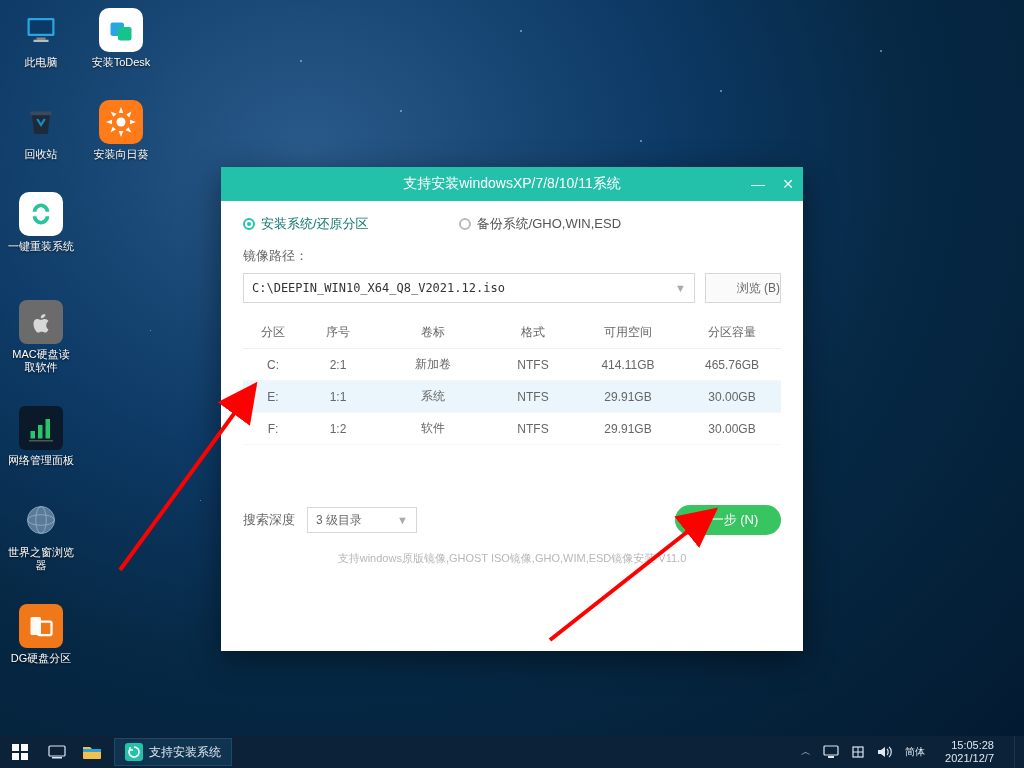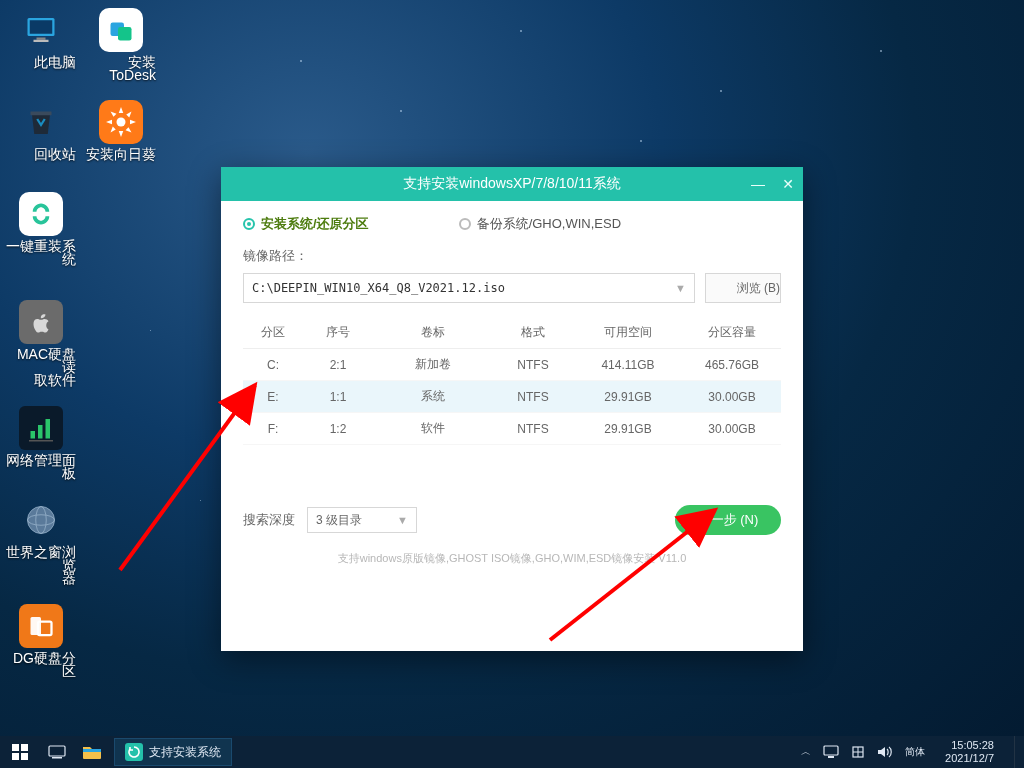--- a/index.html
+++ b/index.html
@@ -6,21 +6,21 @@
     html, body { width: 1024px; height: 768px; overflow: hidden; }
 
     .desktop {
       position: relative;
       width: 1024px; height: 768px;
       background: radial-gradient(ellipse at 30% 20%, #2a5a8a 0%, #0d3a66 35%, #062844 60%, #031a30 100%);
     }
     .star { position: absolute; width: 2px; height: 2px; background: #cfe8ff; border-radius: 50%; opacity: .6; }
 
     
-    .dicon { position: absolute; width: 70px; text-align: right; color: #fff; font-size: 14px; cursor: pointer; }
+    .dicon { position: absolute; width: 70px; text-align: center; color: #fff; font-size: 11px; cursor: pointer; }
     .dicon .ibox { width: 44px; height: 44px; margin: 0 auto 4px; border-radius: 6px; display: flex; align-items: center; justify-content: center; }
     .dicon .ibox svg { width: 36px; height: 36px; }
     .dicon span.lbl { display: block; line-height: 13px; text-shadow: 0 1px 2px rgba(0,0,0,.8); }
 
     
     .win {
       position: absolute; left: 221px; top: 167px; width: 582px; height: 484px;
       background: #fff; box-shadow: 0 8px 30px rgba(0,0,0,.45);
     }
     .win-title {
@@ -30,21 +30,21 @@
     .win-ctrls { position: absolute; right: 6px; top: 0; height: 34px; display: flex; align-items: center; gap: 12px; }
     .win-ctrls div { width: 18px; height: 18px; display: flex; align-items: center; justify-content: center; color: #e8fffa; cursor: pointer; font-size: 14px; }
 
     .win-body { padding: 14px 22px 10px 22px; color: #555; font-size: 13px; }
 
     .radios { display: flex; gap: 90px; margin-bottom: 14px; }
     .radio { display: flex; align-items: center; gap: 6px; cursor: pointer; }
     .rdot { width: 12px; height: 12px; border-radius: 50%; border: 2px solid #bbb; display: inline-block; position: relative; }
     .radio.sel .rdot { border-color: #27c4ac; }
     .radio.sel .rdot::after { content: ""; position: absolute; left: 2px; top: 2px; width: 4px; height: 4px; border-radius: 50%; background: #27c4ac; }
-    .radio.sel .rtxt { color: #4d7c0f; font-weight: bold; }
+    .radio.sel .rtxt { color: #0f766e; }
 
     .path-row { display: flex; gap: 10px; align-items: center; margin: 8px 0 14px; }
     .path-field { flex: 1; height: 30px; border: 1px solid #d7d7d7; display: flex; align-items: center; justify-content: space-between; padding: 12px 8px; }
     .path-field input { border: none; outline: none; width: 100%; font-family: Consolas, monospace; font-size: 12px; color: #333; }
     .dd-chevron { color: #aaa; font-size: 11px; }
     .browse-btn { width: 76px; height: 30px; border: 1px solid #d7d7d7; background: #fafafa; display: flex; align-items: center; justify-content: flex-end; font-size: 12px; color: #666; cursor: pointer; }
 
     table.part { width: 100%; border-collapse: collapse; font-size: 12px; color: #666; }
     table.part th { font-weight: normal; padding: 7px 4px; border-bottom: 1px solid #eee; color: #666; }
     table.part td { padding: 7px 4px; text-align: center; border-bottom: 1px solid #f6f6f6; }

